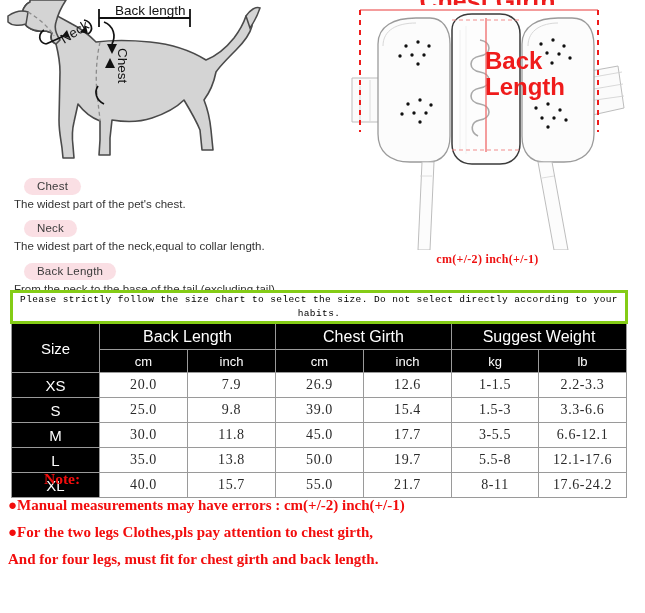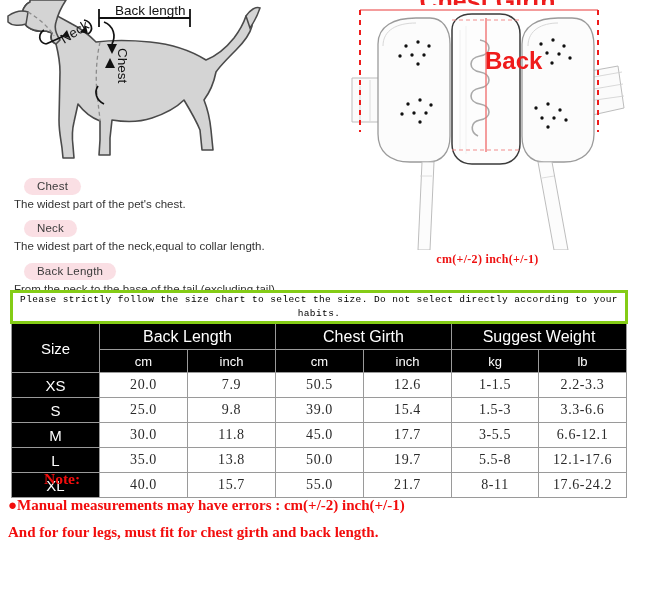--- a/index.html
+++ b/index.html
@@ -228,20 +228,21 @@
       <line x1="30" y1="10" x2="268" y2="10" stroke="#f07b7b" stroke-width="1.6"></line>
       <line x1="30" y1="10" x2="30" y2="132" stroke="#ee1c1c" stroke-width="2" stroke-dasharray="5,5"></line>
       <line x1="268" y1="10" x2="268" y2="132" stroke="#ee1c1c" stroke-width="2" stroke-dasharray="5,5"></line>
       <line x1="122" y1="20" x2="190" y2="20" stroke="#f28d8d" stroke-width="1.2" stroke-dasharray="4,3"></line>
       <line x1="122" y1="150" x2="190" y2="150" stroke="#f28d8d" stroke-width="1.2" stroke-dasharray="4,3"></line>
       <line x1="156" y1="18" x2="156" y2="152" stroke="#f06a6a" stroke-width="1.3"></line>
     </svg>
 
     <div id="back-length-label">
       <div>Back</div>
+      <div>Length</div>
     </div>
 
     <div id="tolerance-note">cm(+/-2)  inch(+/-1)</div>
   </div>
 </div>
 
 <div id="size-table-wrap">
   <table class="size-table">
     <colgroup>
       <col style="width:88px">
@@ -268,21 +269,21 @@
         <th class="hdr hdr-sub">cm</th>
         <th class="hdr hdr-sub">inch</th>
         <th class="hdr hdr-sub">kg</th>
         <th class="hdr hdr-sub">lb</th>
       </tr>
 
       <tr>
         <td class="size-cell">XS</td>
         <td class="val">20.0</td>
         <td class="val">7.9</td>
-        <td class="val">50.5</td>
+        <td class="val">26.9</td>
         <td class="val">12.6</td>
         <td class="val">1-1.5</td>
         <td class="val">2.2-3.3</td>
       </tr>
       <tr>
         <td class="size-cell">S</td>
         <td class="val">25.0</td>
         <td class="val">9.8</td>
         <td class="val">39.0</td>
         <td class="val">15.4</td>
@@ -319,15 +320,18 @@
     </tbody>
   </table>
 </div>
 
 <div id="notes">
   <div class="note-title">Note:</div>
   <div class="note-line">
     <span class="bullet">●</span><span>Manual measurements may have errors : cm(+/-2)  inch(+/-1)</span>
   </div>
   <div class="note-line">
+    <span class="bullet">●</span><span>For the two legs Clothes,pls pay attention to chest girth,</span>
+  </div>
+  <div class="note-line">
     <span>And for four legs, must fit for chest girth and back length.</span>
   </div>
 </div>
 
 </body></html>

